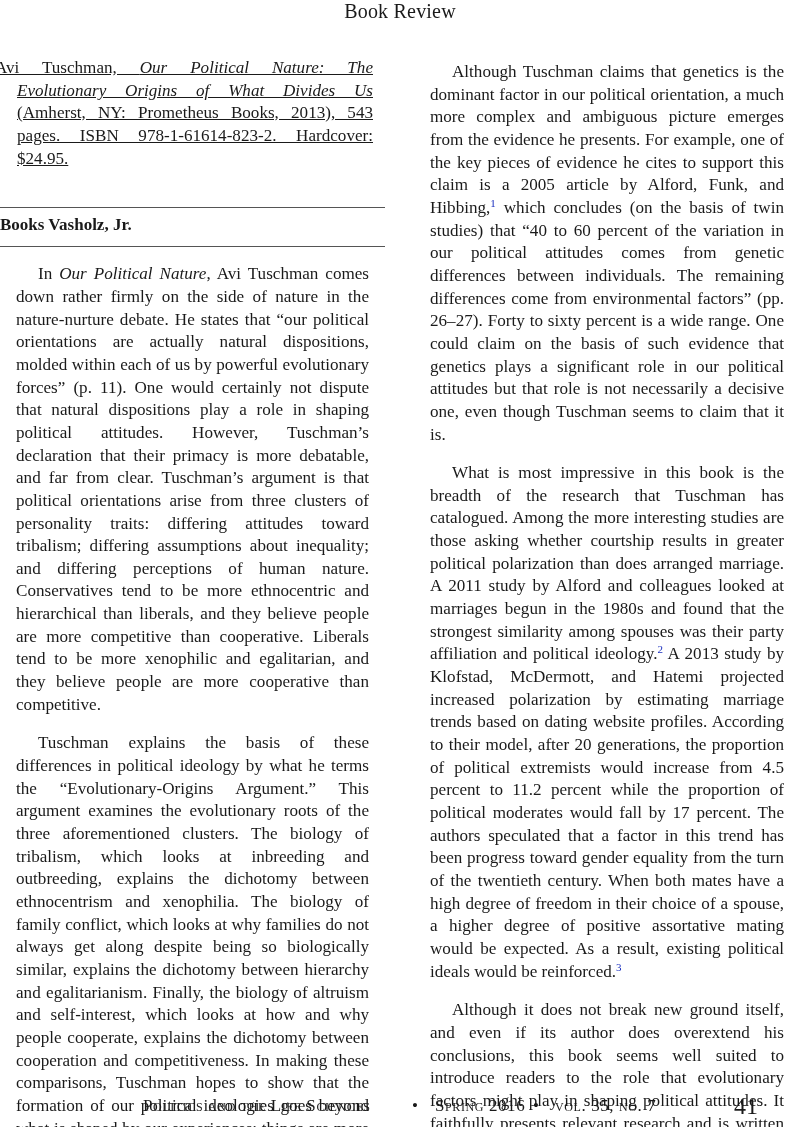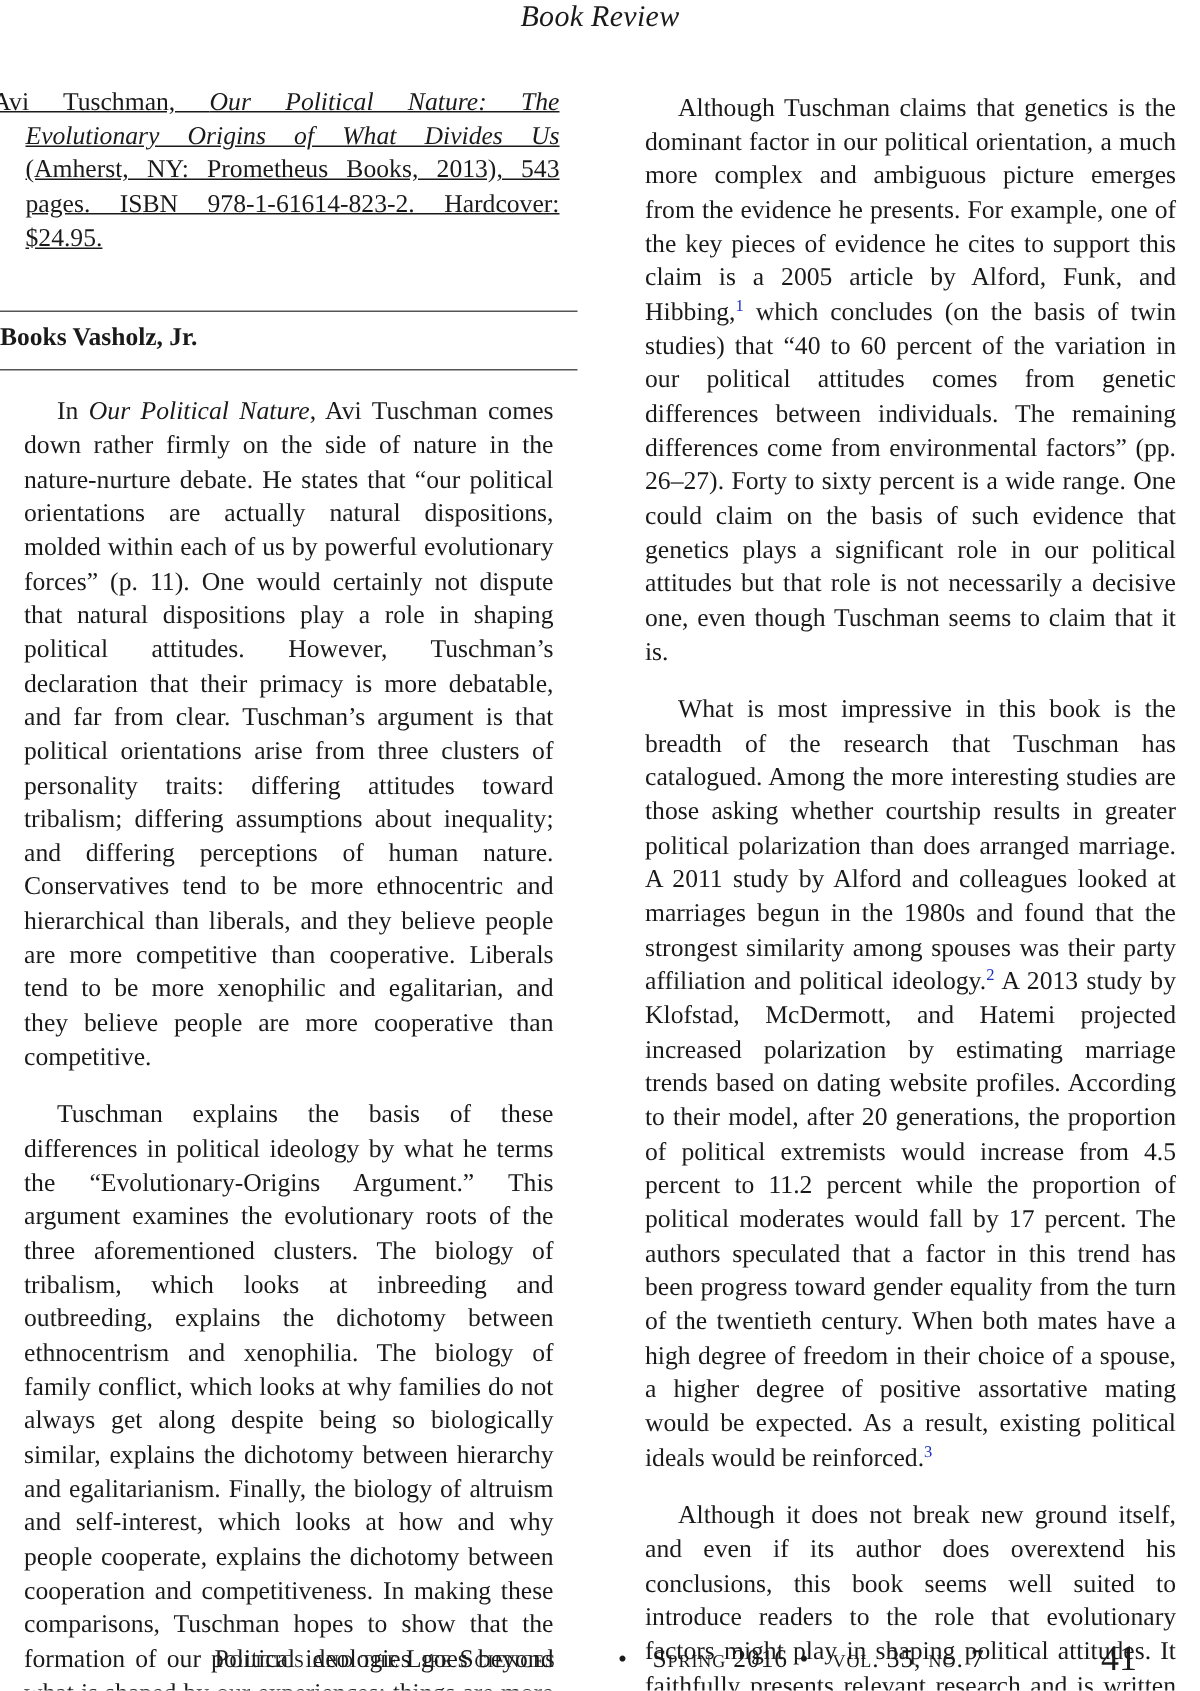--- a/index.html
+++ b/index.html
@@ -3,21 +3,21 @@
 <meta charset="utf-8">
 <style>
   html, body { margin: 0; padding: 0; background: #ffffff; }
   body {
     width: 800px; height: 1127px; position: relative; overflow: hidden;
     font-family: "Liberation Serif", "DejaVu Serif", serif;
     color: #1a1a1a;
   }
   .running-head {
     position: absolute; top: 0; left: 0; width: 800px; text-align: center;
-    font-style: italic; font-size: 20px; line-height: 22px; letter-spacing: 0.2px;
+    font-size: 20px; line-height: 22px; letter-spacing: 0.2px;
   }
   .col {
     position: absolute; top: 45px;
     font-size: 17.1px; line-height: 22.65px;
     text-align: justify; hyphens: manual;
   }
   .col-left { left: 0; width: 385px; }
   .col-right { left: 414px; width: 386px; }
   .citation {
     padding-left: 5px; text-indent: -22px; margin: 12px; text-decoration: underline;

